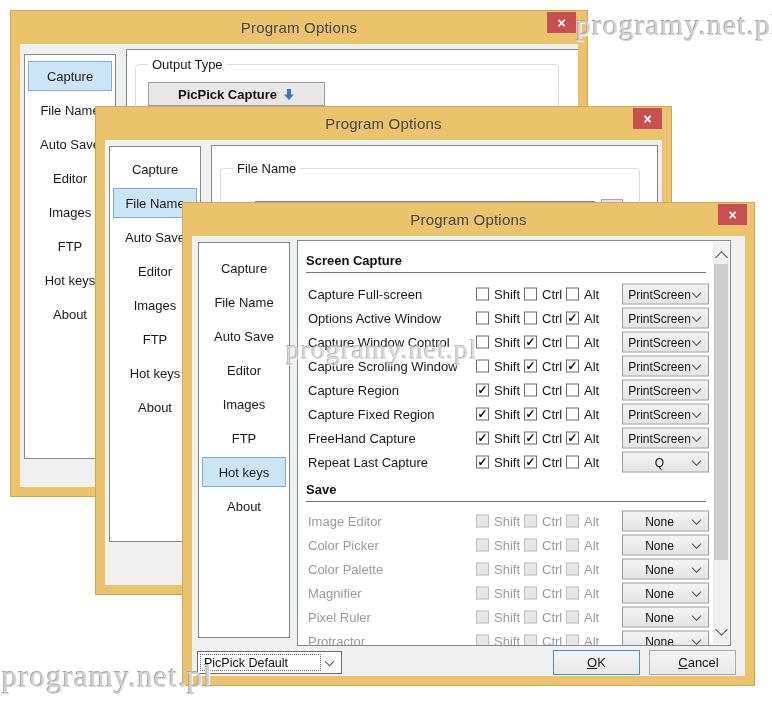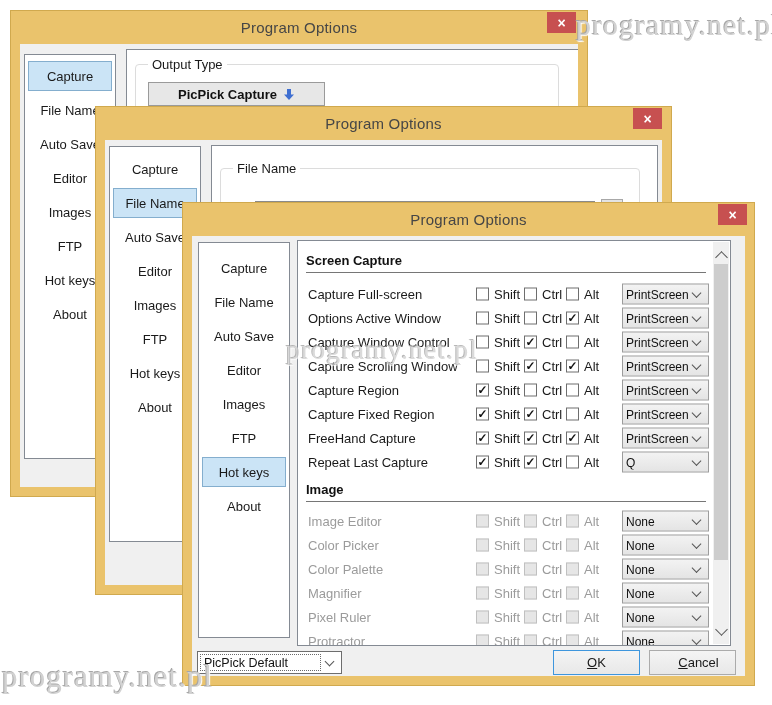--- a/index.html
+++ b/index.html
@@ -164,21 +164,21 @@
           <div class="side-item">File Name</div>
           <div class="side-item">Auto Save</div>
           <div class="side-item">Editor</div>
           <div class="side-item">Images</div>
           <div class="side-item">FTP</div>
           <div class="side-item sel">Hot keys</div>
           <div class="side-item">About</div>
         </div>
     </div>
 
-    <div class="panel" style="left:105px;top:4px;width:434px;height:406px;overflow:hidden;">
+    <div class="panel" style="left:105px;top:4px;width:434px;height:406px;overflow:hidden;text-align:center;">
       <span class="sec-hdr" style="top:12px;">Screen Capture</span>
       <div class="sec-rule" style="top:31px;"></div>
       <div class="rows" style="top:41px;">
   <div class="hk-row">
     <span class="hk-label">Capture Full-screen</span>
     <span class="cb p-shift"></span>
     <span class="cb-text p-shift-t">Shift</span>
     <span class="cb p-ctrl"></span>
     <span class="cb-text p-ctrl-t">Ctrl</span>
     <span class="cb p-alt"></span>
@@ -281,21 +281,21 @@
     <span class="cb-text p-ctrl-t">Ctrl</span>
     <span class="cb p-alt"></span>
     <span class="cb-text p-alt-t">Alt</span>
     <span class="combo">
       <span class="combo-text">Q</span>
       <span class="chev"></span>
     </span>
   </div>
 </div>
 
-      <span class="sec-hdr" style="top:241px;">Image</span>
+      <span class="sec-hdr" style="top:241px;">Save</span>
       <div class="sec-rule" style="top:260px;"></div>
       <div class="rows" style="top:268px;">
   <div class="hk-row">
     <span class="hk-label dim">Image Editor</span>
     <span class="cb p-shift dis"></span>
     <span class="cb-text p-shift-t dim">Shift</span>
     <span class="cb p-ctrl dis"></span>
     <span class="cb-text p-ctrl-t dim">Ctrl</span>
     <span class="cb p-alt dis"></span>
     <span class="cb-text p-alt-t dim">Alt</span>

